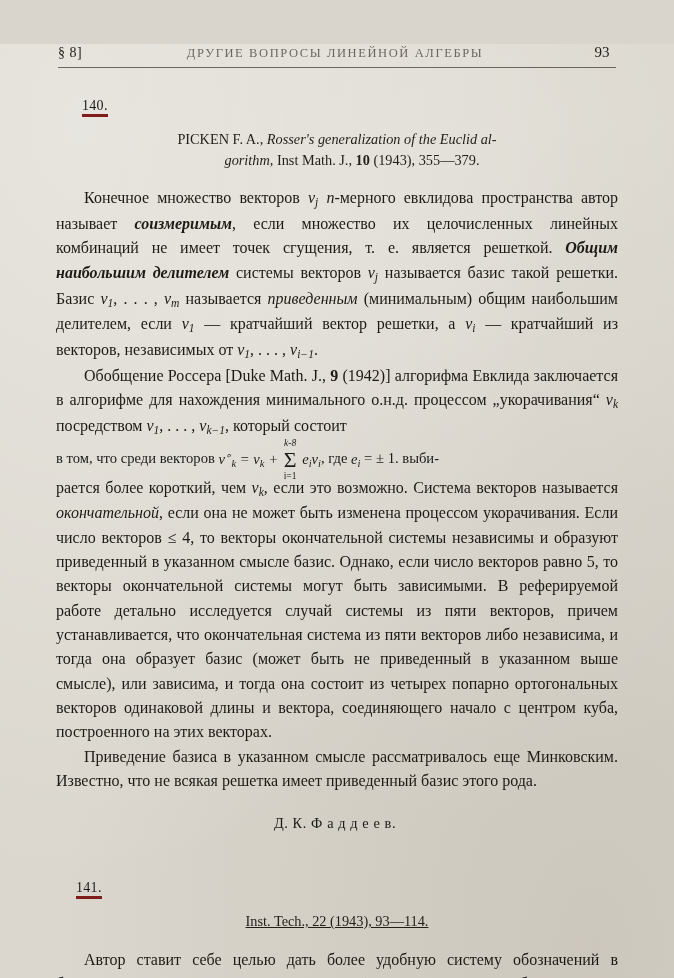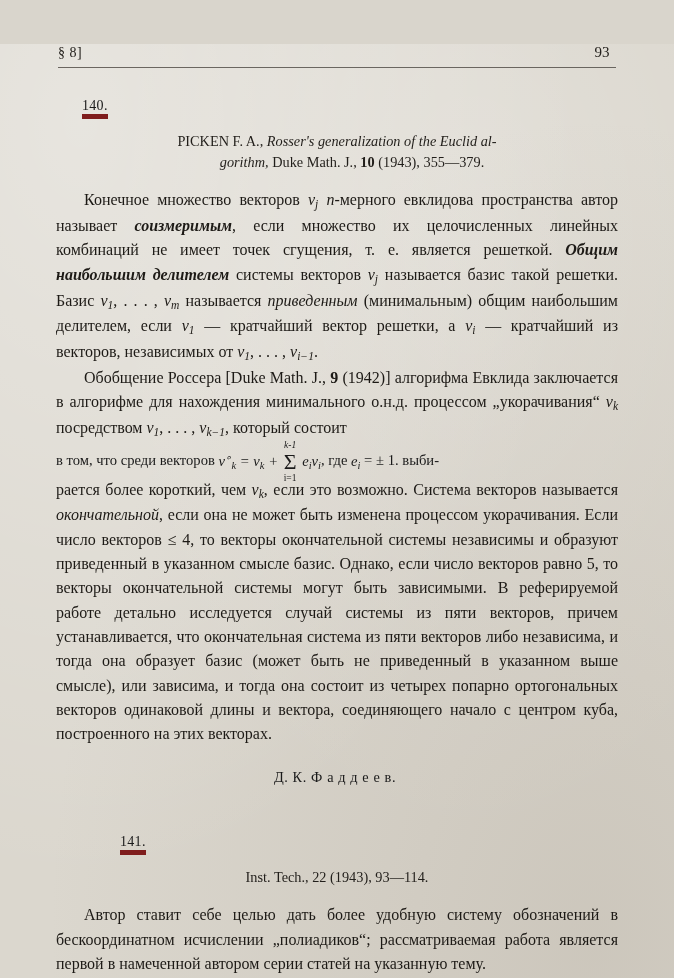--- a/index.html
+++ b/index.html
@@ -75,36 +75,36 @@
 
   
   .entry {
     margin-top: 28px;
   }
   .entry-number {
     margin-left: 26px;
     font-size: 14px;
     letter-spacing: 0.3px;
     display: inline-block;
-    border-bottom: 5px solid #7f1d1d;
+    border-bottom: 3px solid #7f1d1d;
     padding-bottom: 0px;
   }
   .citation {
     margin-top: 12px;
     text-align: center;
     font-size: 14.3px;
     line-height: 1.45;
     color: #211e1a;
     padding: 0 6px;
   }
   .citation .it { font-style: italic; }
   .citation .bold { font-weight: bold; }
   .citation-line-1 { display: block; }
   .citation-line-2 { display: block; margin-left: 30px; }
-  .citation-line-2.centered { margin-left: 0; }
+  .citation-line-2.centered { margin-left: 0; text-decoration: underline; }
 
   p.body {
     margin: 0;
     text-indent: 28px;
     font-size: 16px;
     line-height: 1.52;
     text-align: justify;
     color: #1d1a16;
     hyphens: none;
   }
@@ -169,21 +169,21 @@
 
   .signature {
     margin-top: 22px;
     text-align: center;
     font-size: 14.3px;
     letter-spacing: 0.6px;
     padding-right: 4px;
   }
 
   .entry-2 { margin-top: 46px; }
-  .entry-2 .entry-number { margin-left: 64px; }
+  .entry-2 .entry-number { margin-left: 20px; }
   .bullet-dot {
     display: inline-block;
     width: 4px; height: 4px;
     background: #2b2722;
     border-radius: 50%;
     vertical-align: middle;
     margin-right: 4px;
     margin-bottom: 2px;
   }
   .stray-dot {
@@ -201,64 +201,68 @@
   }
 </style>
 </head>
 <body>
 
 <div class="page">
   <div class="content">
 
     <div class="header">
       <div class="header-left">§ 8]</div>
+      <div class="header-center">ДРУГИЕ ВОПРОСЫ ЛИНЕЙНОЙ АЛГЕБРЫ</div>
       <div class="header-right">93</div>
     </div>
     <div class="rule"></div>
 
     <div class="entry">
       <div class="entry-number">140.</div>
 
       <div class="citation">
         <span class="citation-line-1">
           <span>PICKEN F. A.,</span>
           <span class="it">Rosser's generalization of the Euclid al-</span>
         </span>
         <span class="citation-line-2">
           <span class="it">gorithm,</span>
-          <span>Duke Math. J.,</span>
+          <span>Inst Math. J.,</span>
           <span class="bold">10</span>
           <span>(1943), 355—379.</span>
         </span>
       </div>
 
       <p class="body first">
         Конечное множество векторов <span class="math">v<span class="sub">j</span></span> <span class="math">n</span>-мерного евклидова пространства автор называет <span class="bi">соизмеримым</span>, если множество их целочисленных линейных комбинаций не имеет точек сгущения, т. е. является решеткой. <span class="bi">Общим наибольшим делителем</span> системы векторов <span class="math">v<span class="sub">j</span></span> называется базис такой решетки. Базис <span class="math">v<span class="sub">1</span></span>, . . . , <span class="math">v<span class="sub">m</span></span> называется <span class="it">приведенным</span> (минимальным) общим наибольшим делителем, если <span class="math">v<span class="sub">1</span></span> — кратчайший вектор решетки, а <span class="math">v<span class="sub">i</span></span> — кратчайший из векторов, независимых от <span class="math">v<span class="sub">1</span></span>, . . . , <span class="math">v<span class="sub">i−1</span></span>.
       </p>
 
       <p class="body">
         Обобщение Россера [Duke Math. J., <span class="bold">9</span> (1942)] алгорифма Евклида заключается в алгорифме для нахождения минимального о.н.д. процессом „укорачивания“ <span class="math">v<span class="sub">k</span></span> посредством <span class="math">v<span class="sub">1</span></span>, . . . , <span class="math">v<span class="sub">k−1</span></span>, который состоит
       </p>
 
       <div class="formula-line">
         в том, что среди векторов
         <span class="math">v<span class="sup">∘</span><span class="sub">k</span> = v<span class="sub">k</span> +</span>
         <span class="sum">
-          <span class="lim-top">k-1</span>
+          <span class="lim-top">k-8</span>
           <span class="sig">Σ</span>
           <span class="lim-bot">i=1</span>
         </span>
         <span class="math">e<span class="sub">i</span>v<span class="sub">i</span></span>,
         где <span class="math">e<span class="sub">i</span></span> = ± 1. выби-
       </div>
 
       <p class="body" style="text-indent:0">
         рается более короткий, чем <span class="math">v<span class="sub">k</span></span>, если это возможно. Система векторов называется <span class="it">окончательной</span>, если она не может быть изменена процессом укорачивания. Если число векторов ≤ 4, то векторы окончательной системы независимы и образуют приведенный в указанном смысле базис. Однако, если число векторов равно 5, то векторы окончательной системы могут быть зависимыми. В реферируемой работе детально исследуется случай системы из пяти векторов, причем устанавливается, что окончательная система из пяти векторов либо независима, и тогда она образует базис (может быть не приведенный в указанном выше смысле), или зависима, и тогда она состоит из четырех попарно ортогональных векторов одинаковой длины и вектора, соединяющего начало с центром куба, построенного на этих векторах.
       </p>
 
+      <p class="body">
+        Приведение базиса в указанном смысле рассматривалось еще Минковским. Известно, что не всякая решетка имеет приведенный базис этого рода.
+      </p>
 
       <div class="signature">Д. К. Ф а д д е е в.</div>
     </div>
 
     <div class="entry entry-2">
       <div class="entry-number">141.</div>
 
       <div class="citation">
         <span class="citation-line-2 centered">Inst. Tech., 22 (1943), 93—114.</span>
       </div>

